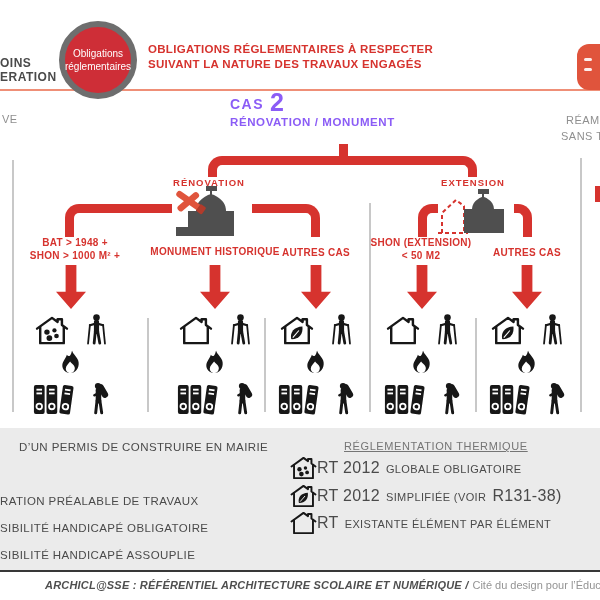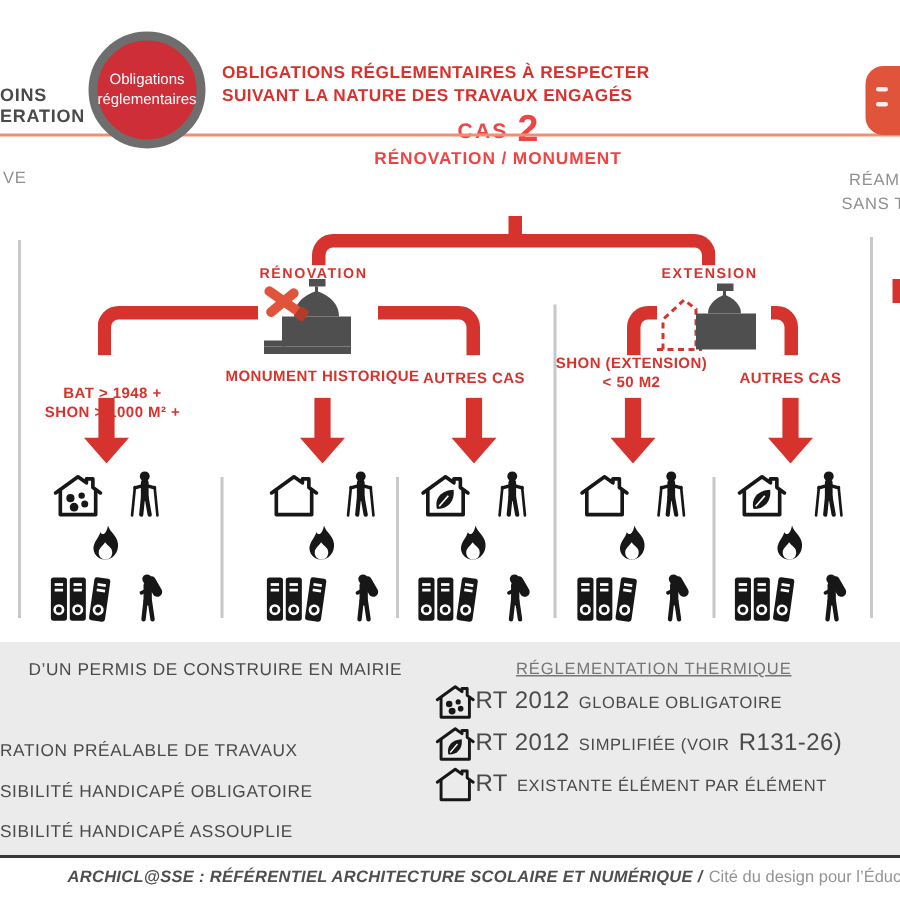--- a/index.html
+++ b/index.html
@@ -22,21 +22,21 @@
   #corner-badge{position:absolute;left:577px;top:44px;width:40px;height:46px;background:#e0543c;
     border-radius:12px;z-index:3;}
   #corner-badge i{position:absolute;left:7px;width:8px;height:3px;background:rgba(255,255,255,.9);border-radius:2px;}
   #corner-badge i:first-child{top:14px;} #corner-badge i:last-child{top:24px;}
   
   .sidefrag{position:absolute;font-size:11px;color:#8f8f8f;letter-spacing:.5px;white-space:nowrap;}
   #ve{left:2px;top:113px;}
   #reame1{left:566px;top:114px;} #reame2{left:561px;top:130px;}
   #red-cut-fragment{position:absolute;left:595px;top:186px;width:6px;height:16px;background:#d6332e;}
   
-  #cas-block{position:absolute;left:230px;top:72px;width:204px;text-align:center;color:#ef4444;}
+  #cas-block{position:absolute;left:230px;top:88px;width:204px;text-align:left;color:#8b5cf6;}
   #cas-line{height:26px;}
   .cas-word{font-size:14px;letter-spacing:1.5px;font-weight:600;vertical-align:baseline;}
   .cas-num{font-size:25px;font-weight:bold;margin-left:6px;vertical-align:-2px;}
   #cas-sub{font-size:11.5px;font-weight:600;letter-spacing:.6px;margin-top:2px;}
   
   .bracket{position:absolute;border:9px solid #d6332e;border-bottom:none;
     border-radius:14px 14px 0 0;box-sizing:border-box;z-index:1;}
   #br-main{left:208px;top:156px;width:269px;height:21px;}
   #br-reno{left:65px;top:204px;width:255px;height:33px;}
   #br-ext{left:418px;top:204px;width:114px;height:33px;}
@@ -44,21 +44,21 @@
   .branch-label{position:absolute;width:120px;text-align:center;top:177px;
     font-size:9.5px;font-weight:bold;color:#d6332e;letter-spacing:1px;z-index:3;}
   #lbl-renovation{left:149px;} #lbl-extension{left:413px;}
   
   .building{position:absolute;background:#fff;z-index:2;}
   #b-monument{left:172px;top:183px;width:80px;height:57px;}
   #b-ext{left:438px;top:183px;width:76px;height:57px;}
   
   .case-label{position:absolute;width:130px;text-align:center;color:#d6332e;
     font-size:10px;font-weight:600;line-height:12.5px;letter-spacing:.3px;z-index:3;}
-  #cl-0{left:10px;top:237px;margin-top:20px;} #cl-1{left:150px;top:246px;} #cl-2{left:251px;top:247px;}
+  #cl-0{left:10px;top:237px;} #cl-1{left:150px;top:246px;} #cl-2{left:251px;top:247px;}
   #cl-3{left:356px;top:237px;} #cl-4{left:462px;top:247px;}
   
   .arrow{position:absolute;top:265px;width:30px;height:44px;background:#d6332e;z-index:1;
     clip-path:polygon(32% 0,68% 0,68% 61%,100% 61%,50% 100%,0 61%,32% 61%);}
   #ar-0{left:56px;} #ar-1{left:200px;} #ar-2{left:301px;} #ar-3{left:407px;} #ar-4{left:512px;}
   
   .vdiv{position:absolute;width:2px;background:#c8c8c8;z-index:0;}
   #dv-0{left:12px;top:160px;height:252px;}
   #dv-1{left:147px;top:318px;height:94px;}
   #dv-2{left:264px;top:318px;height:94px;}
@@ -451,21 +451,21 @@
   </div>
   <div class="lr-row" id="lr-1">
     <span class="icw">
         <svg width="27" height="24" viewBox="0 0 36 31">
           <use href="#sym-house-leaf" xlink:href="#sym-house-leaf"></use>
         </svg>
       </span>
     <span class="lr-text">
       <span class="rt-big">RT 2012</span>
       <span class="rt-rest">SIMPLIFIÉE (VOIR</span>
-      <span class="rt-big">R131-26)</span>
+      <span class="rt-big">R131-38)</span>
     </span>
   </div>
   <div class="lr-row" id="lr-2">
     <span class="icw">
         <svg width="27" height="24" viewBox="0 0 36 31">
           <use href="#sym-house" xlink:href="#sym-house"></use>
         </svg>
       </span>
     <span class="lr-text">
       <span class="rt-big">RT</span>

